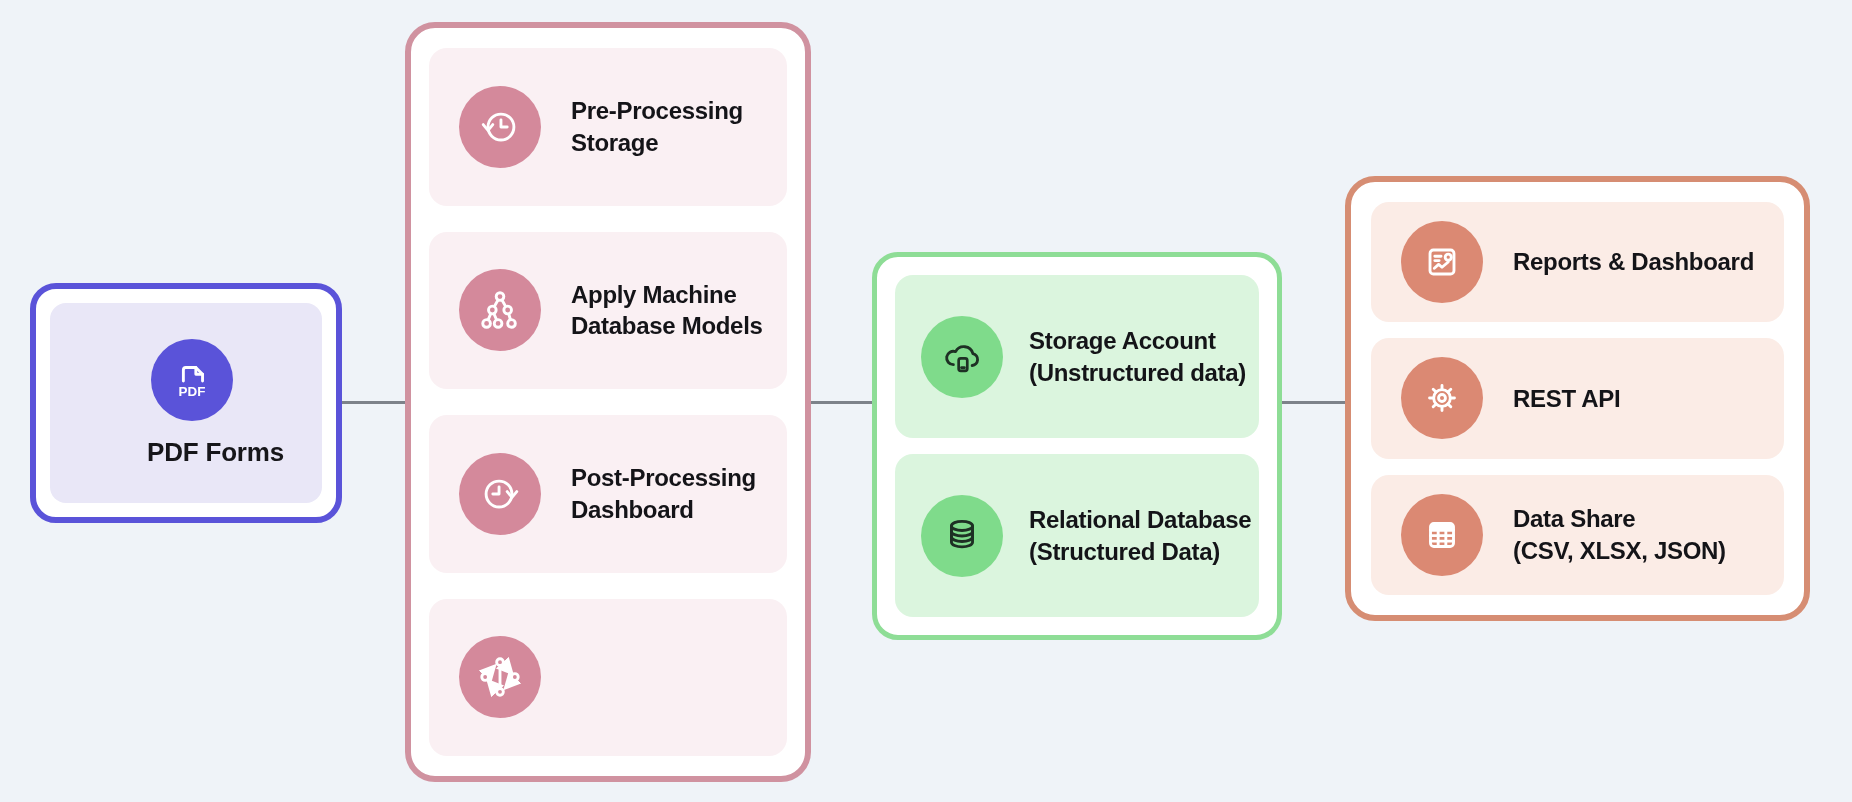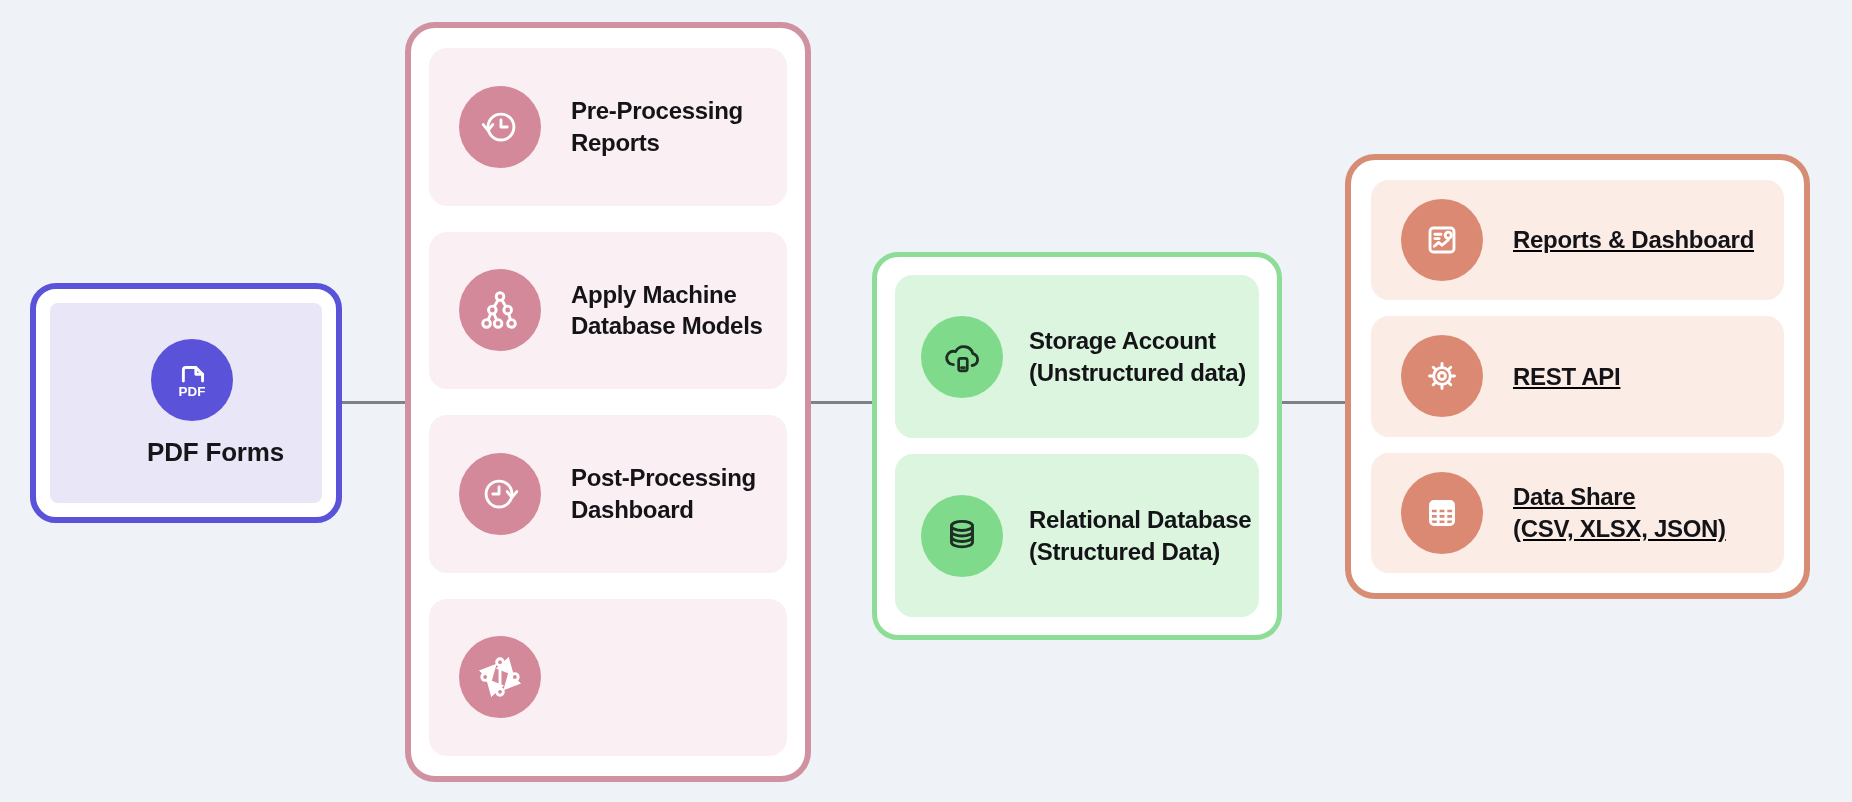--- a/index.html
+++ b/index.html
@@ -32,21 +32,21 @@
   .source-node {
     left: 30px; top: 283px;
     width: 312px; height: 240px;
     border: 6px solid #5a53d9;
     border-radius: 26px;
     padding: 14px;
   }
   .source-panel {
     width: 100%; height: 100%;
     background: #e9e7f7;
-    border-radius: 8px;
+    border-radius: 16px;
     display: flex; flex-direction: column;
     align-items: center; justify-content: center;
     gap: 16px;
     padding-left: 11px;
   }
   .source-label {
     font-size: 26px; font-weight: 700;
     color: #16161a; letter-spacing: -0.2px; margin-left: 48px;
   }
 
@@ -56,23 +56,23 @@
     left: 405px; top: 22px; width: 406px; height: 760px;
     border: 6px solid #d092a0; border-radius: 30px;
     padding: 20px 18px; gap: 26px;
   }
   .green-group {
     left: 872px; top: 252px; width: 410px; height: 388px;
     border: 5px solid #8edd96; border-radius: 26px;
     padding: 18px; gap: 16px;
   }
   .orange-group {
-    left: 1345px; top: 154px; width: 465px; height: 445px;
+    left: 1345px; top: 176px; width: 465px; height: 445px;
     border: 6px solid #d68d73; border-radius: 30px;
-    padding: 20px; gap: 16px; text-decoration: underline;
+    padding: 20px; gap: 16px;
   }
 
   .card {
     flex: 1;
     border-radius: 18px;
     display: flex; align-items: center;
     gap: 30px;
   }
   .pink-card   { background: #faf0f3; padding-left: 30px; }
   .green-card  { background: #dbf5de; padding-left: 26px; gap: 26px; }
@@ -127,21 +127,21 @@
 
     <div class="card pink-card">
       <div class="icon-circle ic-pink">
         <svg viewBox="0 0 48 48">
           <circle class="stroked" cx="25" cy="24" r="13.5"></circle>
           <path class="stroked" d="M6.5 21.5 L11.5 27.5 L16.5 21.5"></path>
           <path class="stroked" d="M25 16.5 V24 H31.5"></path>
         </svg>
       </div>
       <div class="card-label">Pre-Processing
-Reports</div>
+Storage</div>
     </div>
 
     <div class="card pink-card">
       <div class="icon-circle ic-pink">
         <svg viewBox="0 0 48 48">
           <path class="stroked" d="M24 10 L16 24 M24 10 L32 24 M16 24 L10 38 M16 24 L22 38 M32 24 L36 38"></path>
           <circle class="masked" cx="24" cy="10" r="4"></circle>
           <circle class="masked" cx="16" cy="24" r="4"></circle>
           <circle class="masked" cx="32" cy="24" r="4"></circle>
           <circle class="masked" cx="10" cy="38" r="4"></circle>

